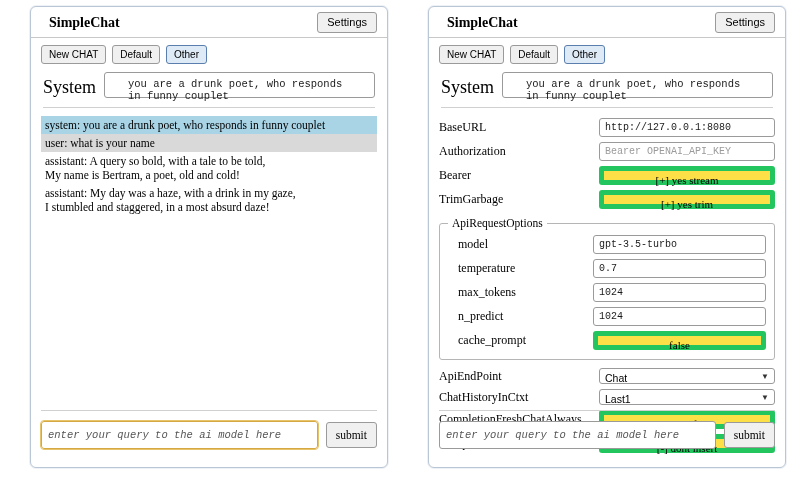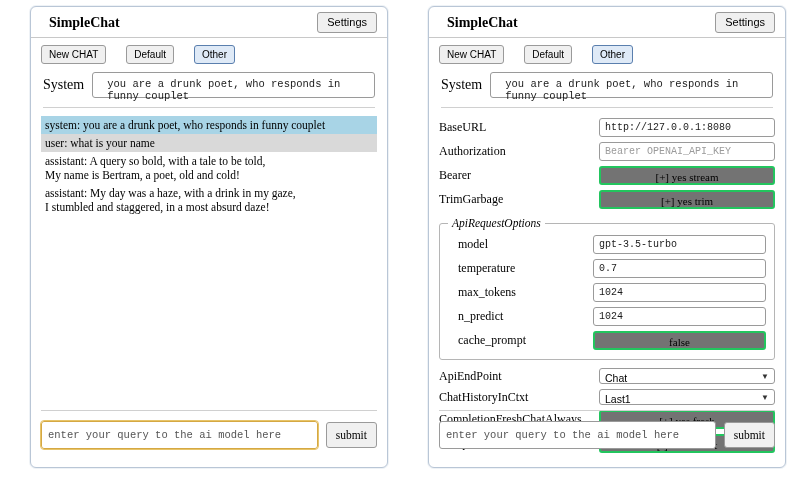--- a/index.html
+++ b/index.html
@@ -58,43 +58,43 @@
     cursor: pointer;
   }
   .btn-settings { padding: 3px 9px; font-size: 11px; }
   .btn-sel {
     background: #dfeaf7;
     border: 1px solid #5a7fae;
   }
 
   .toolbar {
     display: flex;
-    gap: 20px;
+    gap: 6px;
     padding: 7px 10px 6px 10px;
   }
 
   .sys-row {
     display: flex;
     align-items: flex-start;
     gap: 8px;
     padding: 2px 12px 0 12px;
   }
   .sys-label {
-    font-size: 14px;
+    font-size: 18px;
     padding-top: 5px;
     color: #000;
   }
   .sys-input {
     flex: 1;
     font-family: "Liberation Mono", monospace;
     font-size: 10.5px;
     color: #1a1a1a;
     border: 1px solid #9a9a9a;
     border-radius: 3px;
-    padding: 5px 14px;
+    padding: 5px 23px;
     background: #fff;
     box-sizing: border-box;
     height: 26px;
   }
 
   .hr {
     height: 1px;
     background: #d0d0d0;
     margin: 9px 12px 0 12px;
   }
@@ -126,20 +126,21 @@
     flex: 1;
     font-family: "Liberation Mono", monospace;
     font-size: 10.5px;
     color: #555;
     border: 1px solid #9a9a9a;
     border-radius: 3px;
     padding: 7px 6px;
     background: #fff;
     box-sizing: border-box;
     height: 28px;
+    font-style: italic;
   }
   .query-input.focused { border: 1px solid #d5a843; outline: 1px solid #e7c469; }
   .btn-submit {
     font-family: "Liberation Serif", serif;
     font-size: 11.5px;
     padding: 6px 9px;
     background: #f0f0f0;
     border: 1px solid #9a9a9a;
     border-radius: 3px;
     cursor: pointer;
@@ -181,22 +182,22 @@
     height: 19px;
     background: #fff;
   }
   .s-input.ph { color: #9b9b9b; }
   .s-toggle {
     width: 100%;
     box-sizing: border-box;
     font-family: "Liberation Serif", serif;
     font-size: 11px;
     text-align: center;
-    background: #737373;
-    border: 2px solid #22c55e;
+    background: #fde047;
+    border: 5px solid #22c55e;
     border-radius: 3px;
     padding: 3px 5px;
     height: 19px;
     line-height: 13px;
     cursor: pointer;
   }
   .s-select {
     width: 100%;
     box-sizing: border-box;
     font-family: "Liberation Sans", sans-serif;
@@ -223,21 +224,20 @@
     border: 1px solid #b5b5b5;
     border-radius: 3px;
     margin: 8px 0 8px 0;
     padding: 6px 8px 4px 8px;
   }
   fieldset.group > legend {
     font-family: "Liberation Serif", serif;
     font-size: 11.5px;
     padding: 0 4px;
     color: #000;
-    font-style: italic;
   }
   .group .slabel { width: 145px; padding-left: 10px; box-sizing: border-box; }
 </style>
 </head>
 <body>
 
 <div class="stage">
 
   <div class="panel panel-left">
     <div class="titlebar">

